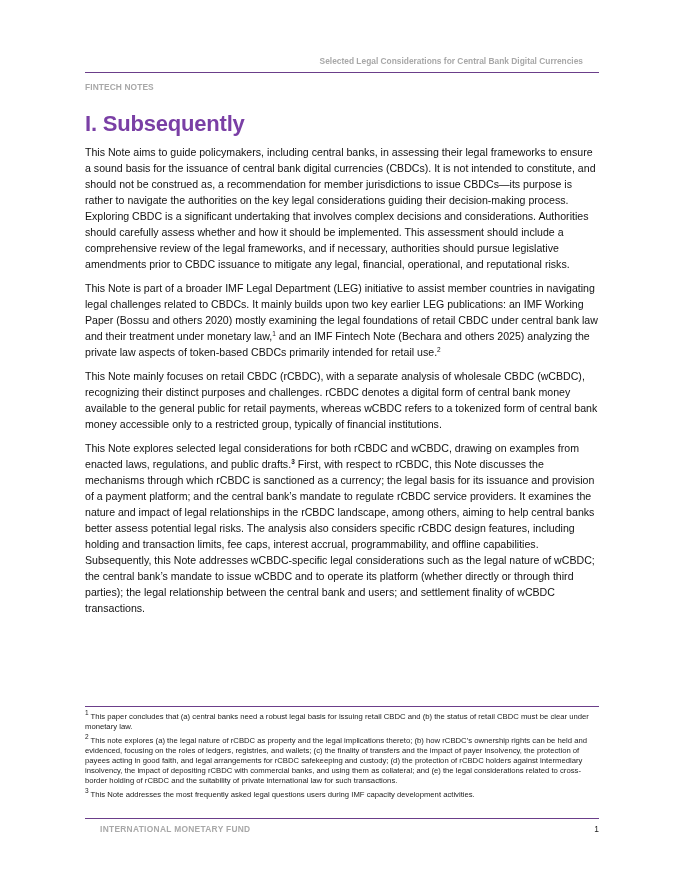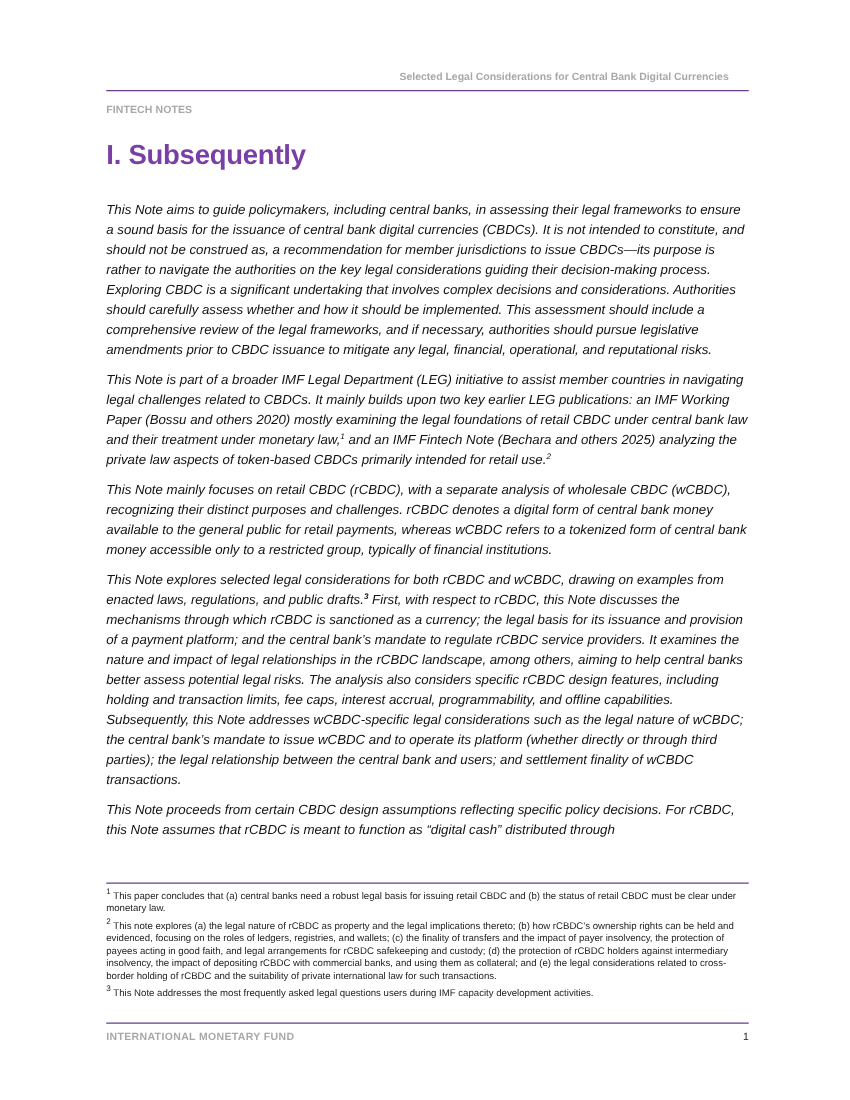--- a/index.html
+++ b/index.html
@@ -3,50 +3,49 @@
 <meta charset="utf-8">
 <style>
   html, body { margin: 0; padding: 0; background: #ffffff; }
   body { width: 680px; height: 880px; position: relative; overflow: hidden; font-family: "Liberation Sans", sans-serif; color: #111; }
   .page { position: absolute; left: 85px; top: 0; width: 514px; }
   .header { position: absolute; top: 56px; left: 0; width: 514px; height: 14px; font-size: 8.4px; color: #a8a8a8; }
   .header .left { position: absolute; left: 0; top: 0; font-weight: bold; letter-spacing: 0.1px; margin-top: 26px; }
   .header .right { position: absolute; right: 16px; top: 0; font-weight: bold; }
   .hr-top { position: absolute; top: 72px; left: 0; width: 514px; height: 1px; background: #6b3e8a; }
   h1 { position: absolute; top: 111px; left: 0; margin: 0; font-size: 22px; font-weight: bold; color: #7a3fa5; letter-spacing: -0.2px; }
-  .body-text { position: absolute; top: 160px; left: 0; width: 516px; font-size: 10.6px; line-height: 16px; font-style: italic; }
+  .body-text { position: absolute; top: 144px; left: 0; width: 516px; font-size: 10.6px; line-height: 16px; }
   .body-text p { margin: 0 0 8px 0; }
   sup { font-size: 6.5px; line-height: 0; vertical-align: 4px; }
   .hr-fn { position: absolute; top: 706px; left: 0; width: 514px; height: 1px; background: #6b3e8a; }
   .footnotes { position: absolute; top: 712px; left: 0; width: 514px; font-size: 7.7px; line-height: 10px; color: #222; }
   .footnotes p { margin: 0 0 4px 0; }
   .hr-bottom { position: absolute; top: 818px; left: 0; width: 514px; height: 1px; background: #6b3e8a; }
   .footer { position: absolute; top: 824px; left: 0; width: 514px; font-size: 8.4px; color: #a8a8a8; }
-  .footer .left { position: absolute; left: 0; top: 0; font-weight: bold; letter-spacing: 0.3px; text-align: right; }
+  .footer .left { position: absolute; left: 15px; top: 0; font-weight: bold; letter-spacing: 0.3px; text-align: right; }
   .footer .right { position: absolute; right: 0; top: 0; color: #222; }
 </style>
 </head>
 <body>
 
 <div class="page">
 
   <div class="header">
     <span class="left">FINTECH NOTES</span>
     <span class="right">Selected Legal Considerations for Central Bank Digital Currencies</span>
   </div>
   <div class="hr-top"></div>
 
   <h1>I. Subsequently</h1>
 
   <div class="body-text">
     <p><span>This Note aims to guide policymakers, including central banks, in assessing their legal frameworks to ensure a sound basis for the issuance of central bank digital currencies (CBDCs). It is not intended to constitute, and should not be construed as, a recommendation for member jurisdictions to issue CBDCs—its purpose is rather to navigate the authorities on the key legal considerations guiding their decision-making process. Exploring CBDC is a significant undertaking that involves complex decisions and considerations. Authorities should carefully assess whether and how it should be implemented. This assessment should include a comprehensive review of the legal frameworks, and if necessary, authorities should pursue legislative amendments prior to CBDC issuance to mitigate any legal, financial, operational, and reputational risks.</span></p>
     <p><span>This Note is part of a broader IMF Legal Department (LEG) initiative to assist member countries in navigating legal challenges related to CBDCs. It mainly builds upon two key earlier LEG publications: an IMF Working Paper (Bossu and others 2020) mostly examining the legal foundations of retail CBDC under central bank law and their treatment under monetary law,</span><sup>1</sup><span> and an IMF Fintech Note (Bechara and others 2025) analyzing the private law aspects of token-based CBDCs primarily intended for retail use.</span><sup>2</sup></p>
     <p><span>This Note mainly focuses on retail CBDC (rCBDC), with a separate analysis of wholesale CBDC (wCBDC), recognizing their distinct purposes and challenges. rCBDC denotes a digital form of central bank money available to the general public for retail payments, whereas wCBDC refers to a tokenized form of central bank money accessible only to a restricted group, typically of financial institutions.</span></p>
     <p><span>This Note explores selected legal considerations for both rCBDC and wCBDC, drawing on examples from enacted laws, regulations, and public drafts.</span><sup style="font-weight:bold">3</sup><span> First, with respect to rCBDC, this Note discusses the mechanisms through which rCBDC is sanctioned as a currency; the legal basis for its issuance and provision of a payment platform; and the central bank’s mandate to regulate rCBDC service providers. It examines the nature and impact of legal relationships in the rCBDC landscape, among others, aiming to help central banks better assess potential legal risks. The analysis also considers specific rCBDC design features, including holding and transaction limits, fee caps, interest accrual, programmability, and offline capabilities. Subsequently, this Note addresses wCBDC-specific legal considerations such as the legal nature of wCBDC; the central bank’s mandate to issue wCBDC and to operate its platform (whether directly or through third parties); the legal relationship between the central bank and users; and settlement finality of wCBDC transactions.</span></p>
-    <p><span>This Note proceeds from certain CBDC design assumptions reflecting specific policy decisions. For rCBDC, this Note assumes that rCBDC is meant to function as “digital cash” distributed through</span></p>
   </div>
 
   <div class="hr-fn"></div>
 
   <div class="footnotes">
     <p><sup>1</sup><span> This paper concludes that (a) central banks need a robust legal basis for issuing retail CBDC and (b) the status of retail CBDC must be clear under monetary law.</span></p>
     <p><sup>2</sup><span> This note explores (a) the legal nature of rCBDC as property and the legal implications thereto; (b) how rCBDC’s ownership rights can be held and evidenced, focusing on the roles of ledgers, registries, and wallets; (c) the finality of transfers and the impact of payer insolvency, the protection of payees acting in good faith, and legal arrangements for rCBDC safekeeping and custody; (d) the protection of rCBDC holders against intermediary insolvency, the impact of depositing rCBDC with commercial banks, and using them as collateral; and (e) the legal considerations related to cross-border holding of rCBDC and the suitability of private international law for such transactions.</span></p>
     <p><sup>3</sup><span> This Note addresses the most frequently asked legal questions users during IMF capacity development activities.</span></p>
   </div>
 

